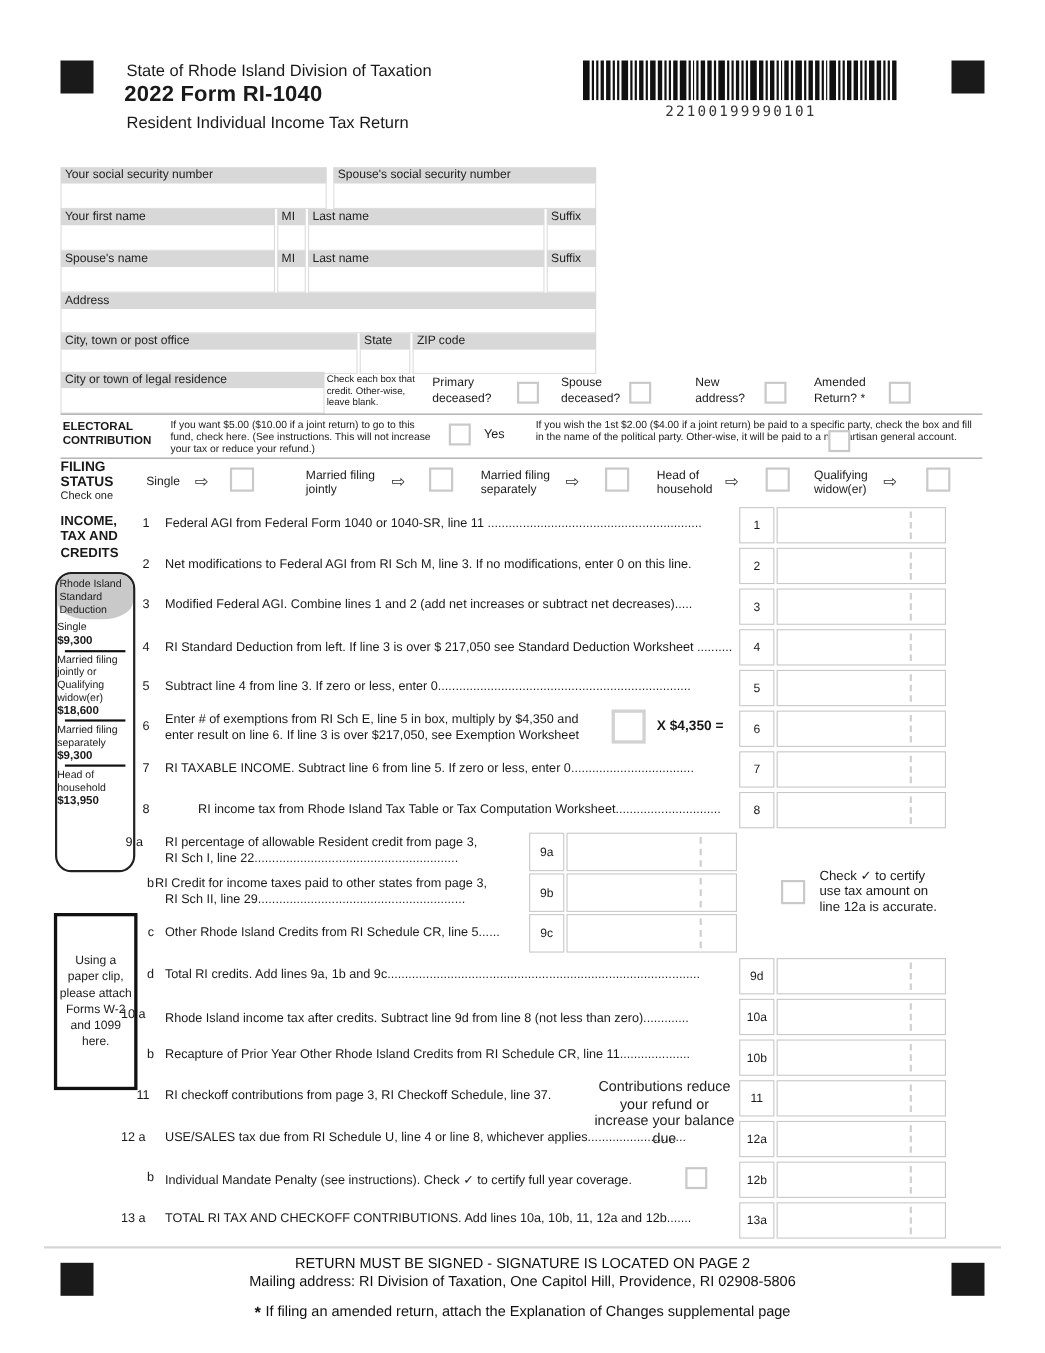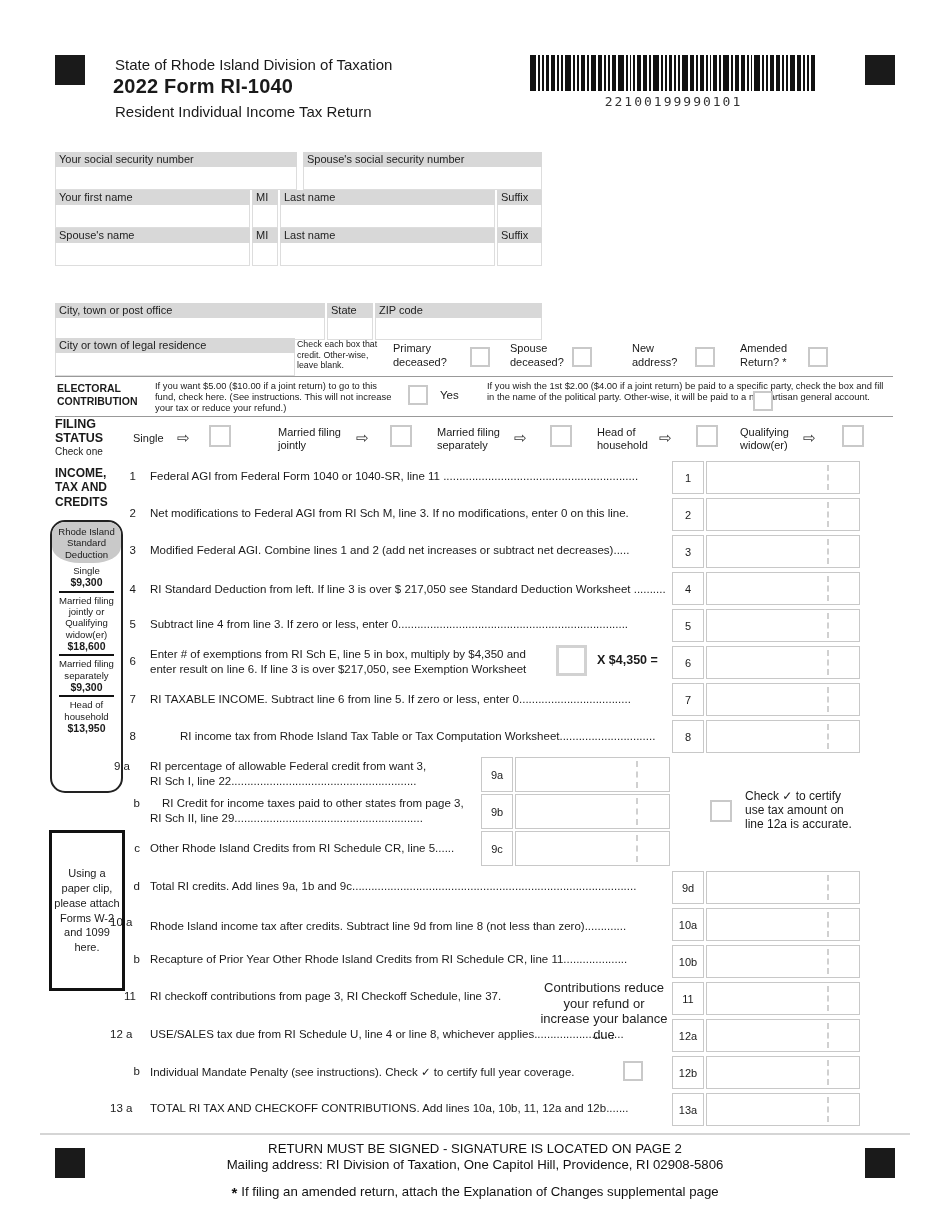--- a/index.html
+++ b/index.html
@@ -50,21 +50,21 @@
   .amt-row  { position:absolute; left:672px; width:188px; }
   .sub-row  { position:absolute; left:481px; width:189px; }
   .amt-num { position:absolute; left:0; top:0; bottom:0; width:32px; border:1px solid #c8c8c8;
     font-size:11px; display:flex; align-items:center; justify-content:center; background:#fff; }
   .amt-box { position:absolute; left:34px; right:0; top:0; bottom:0; border:1px solid #c8c8c8; background:#fff; }
   .amt-box::after { content:""; position:absolute; top:3px; bottom:3px; left:120px; border-left:2px dashed #d0d0d0; }
 
   
   .sd-box { position:absolute; left:50px; top:520px; width:73px; height:273px;
     border:2.5px solid #222; border-radius:15px; background:#fff; overflow:hidden;
-    font-size:9.6px; text-align:center; line-height:1.18; }
+    font-size:9.6px; line-height:1.18; }
   .sd-head { background:#c9c9c9; padding:4px 2px 3px 2px; border-radius:0 0 40% 40%; }
   .sd-amt { font-weight:bold; font-size:10.5px; }
   .sd-div { border-top:2px solid #111; margin:2px 7px; }
   .clip-box { position:absolute; left:49px; top:830px; width:76px; height:161px;
     border:3px solid #111; background:#fff; font-size:11px; text-align:center; line-height:1.35;
     display:flex; align-items:center; justify-content:center; padding:2px; }
 
   .note-sm { position:absolute; font-size:13px; line-height:1.2; text-align:center; color:#222; }
   .divider { position:absolute; left:40px; top:1133px; width:870px; border-top:2px solid #d5d5d5; }
 
@@ -180,20 +180,24 @@
   </div>
   <div class="abs fld" style="left:280px; top:228px; width:215px;">
     <div class="lab">Last name</div>
     <div class="inp" style="height:23px;"></div>
   </div>
   <div class="abs fld" style="left:497px; top:228px; width:45px;">
     <div class="lab">Suffix</div>
     <div class="inp" style="height:23px;"></div>
   </div>
 
+  <div class="abs fld" style="left:55px; top:266px; width:487px;">
+    <div class="lab">Address</div>
+    <div class="inp" style="height:22px;"></div>
+  </div>
 
   <div class="abs fld" style="left:55px; top:303px; width:270px;">
     <div class="lab">City, town or post office</div>
     <div class="inp" style="height:22px;"></div>
   </div>
   <div class="abs fld" style="left:327px; top:303px; width:46px;">
     <div class="lab">State</div>
     <div class="inp" style="height:22px;"></div>
   </div>
   <div class="abs fld" style="left:375px; top:303px; width:167px;">
@@ -287,24 +291,24 @@
   <div class="ln-txt" style="left:150px; top:663px; width:400px;">enter result on line 6. If line 3 is over $217,050, see Exemption Worksheet</div>
   <div class="cb cb-xl" style="left:556px; top:645px;"></div>
   <div class="abs" style="left:597px; top:653px; font-size:12.5px; font-weight:bold;">X $4,350 =</div>
 
   <div class="ln-num" style="left:118px; top:693px; width:18px;">7</div>
   <div class="ln-txt" style="left:150px; top:693px; width:517px;">RI TAXABLE INCOME. Subtract line 6 from line 5. If zero or less, enter 0...................................</div>
   <div class="ln-num" style="left:118px; top:730px; width:18px;">8</div>
   <div class="ln-txt" style="left:150px; top:730px; width:517px;padding-left:30px;">RI income tax from Rhode Island Tax Table or Tax Computation Worksheet..............................</div>
 
   <div class="ln-num" style="left:114px; top:760px; width:26px; text-align:left;">9 a</div>
-  <div class="ln-txt" style="left:150px; top:760px; width:328px;">RI percentage of allowable Federal credit from want 3,</div>
+  <div class="ln-txt" style="left:150px; top:760px; width:328px;">RI percentage of allowable Resident credit from page 3,</div>
   <div class="ln-txt" style="left:150px; top:775px; width:328px;">RI Sch I, line 22..........................................................</div>
   <div class="ln-num" style="left:130px; top:797px; width:10px;">b</div>
-  <div class="ln-txt" style="left:162px; top:797px; width:328px;">RI Credit for income taxes paid to other states from page 3,</div>
+  <div class="ln-txt" style="left:141px; top:797px; width:328px;">RI Credit for income taxes paid to other states from page 3,</div>
   <div class="ln-txt" style="left:150px; top:812px; width:328px;">RI Sch II, line 29...........................................................</div>
   <div class="ln-num" style="left:130px; top:842px; width:10px;">c</div>
   <div class="ln-txt" style="left:150px; top:842px; width:328px;">Other Rhode Island Credits from RI Schedule CR, line 5......</div>
   <div class="ln-num" style="left:130px; top:880px; width:10px;">d</div>
   <div class="ln-txt" style="left:150px; top:880px; width:517px;">Total RI credits. Add lines 9a, 1b and 9c.........................................................................................</div>
 
   <div class="ln-num" style="left:110px; top:916px; width:30px; text-align:left;">10 a</div>
   <div class="ln-txt" style="left:150px; top:920px; width:517px;">Rhode Island income tax after credits.  Subtract line 9d from line 8 (not less than zero).............</div>
   <div class="ln-num" style="left:130px; top:953px; width:10px;">b</div>
   <div class="ln-txt" style="left:150px; top:953px; width:517px;">Recapture of Prior Year Other Rhode Island Credits from RI Schedule CR, line 11....................</div>

